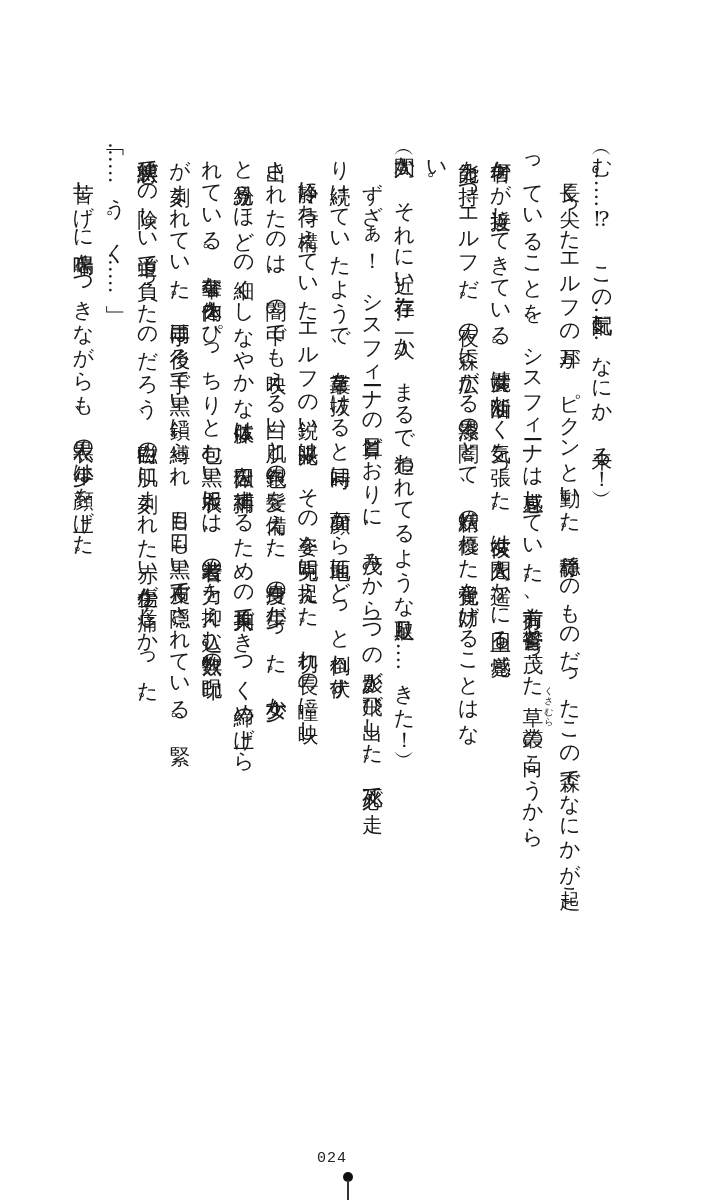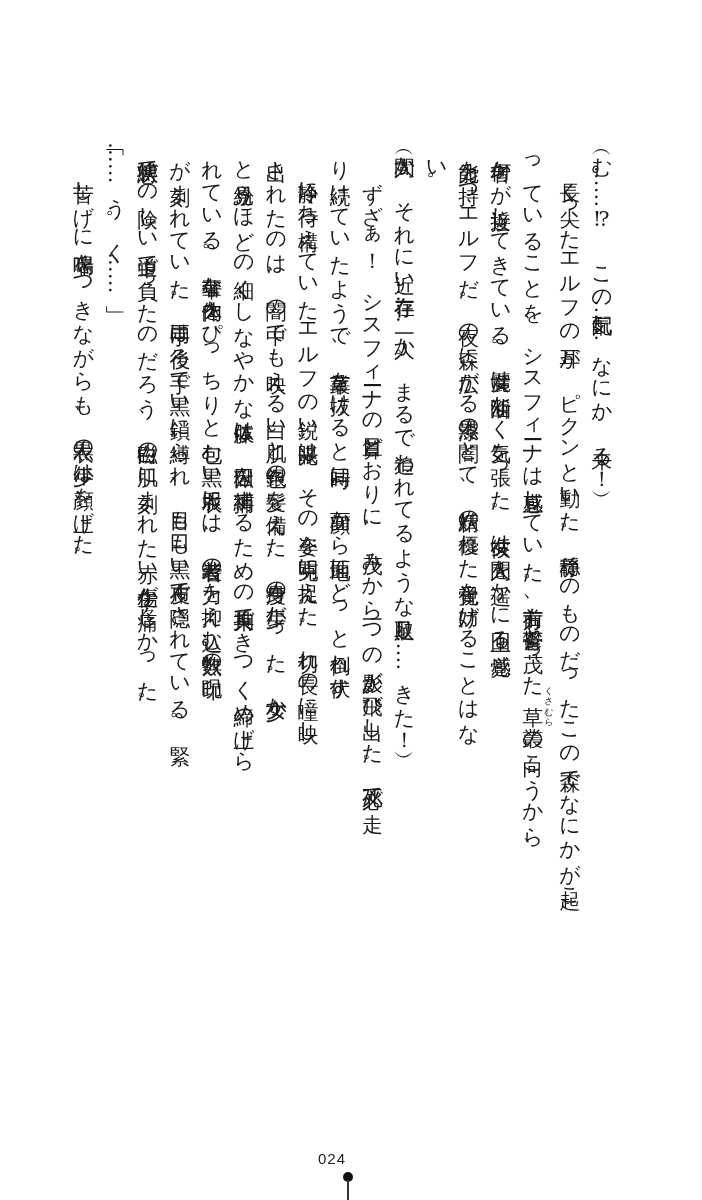--- a/index.html
+++ b/index.html
@@ -46,21 +46,21 @@
   ruby rt {
     font-size: 9px;
     color: #222;
   }
   .page-number {
     position: absolute;
     top: 1150px;
     left: 0;
     width: 664px;
     text-align: center;
-    font-family: Liberation Sans, sans-serif;
+    font-family: Liberation Mono, monospace;
     font-size: 15px;
     color: #222;
     letter-spacing: 1px;
   }
   .marker-dot {
     position: absolute;
     left: 343px;
     top: 1172px;
     width: 10px;
     height: 10px;

